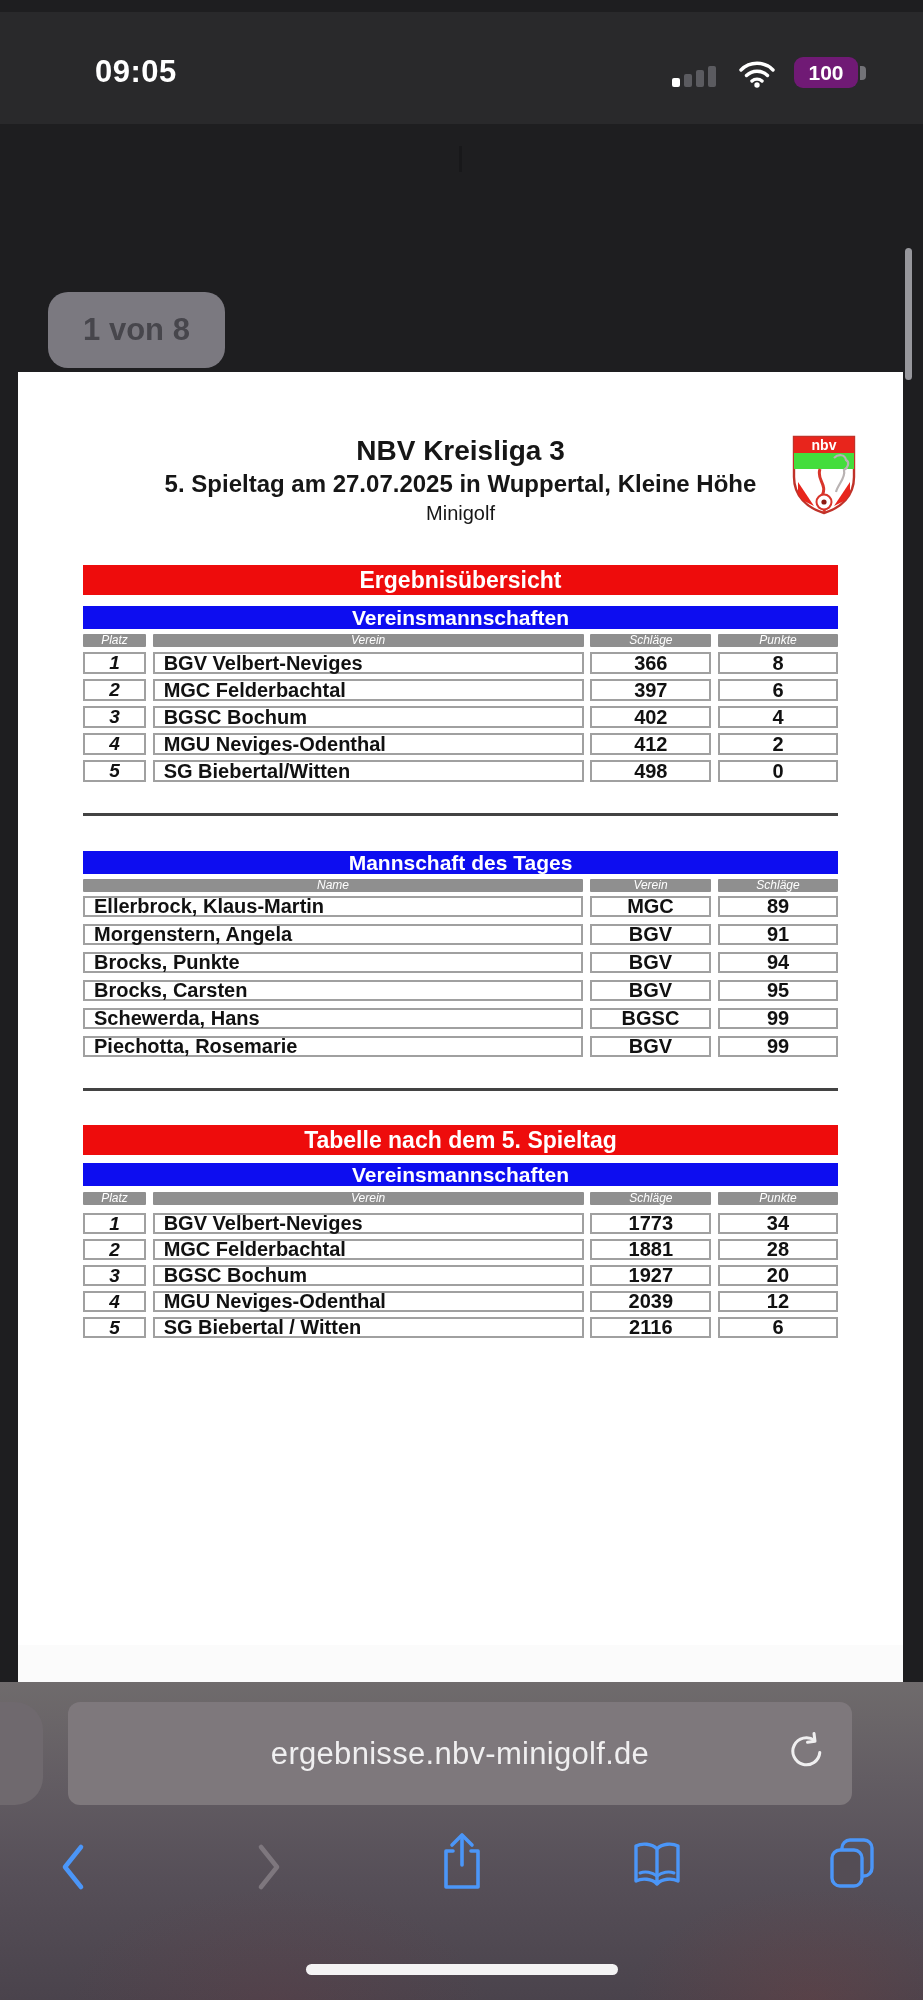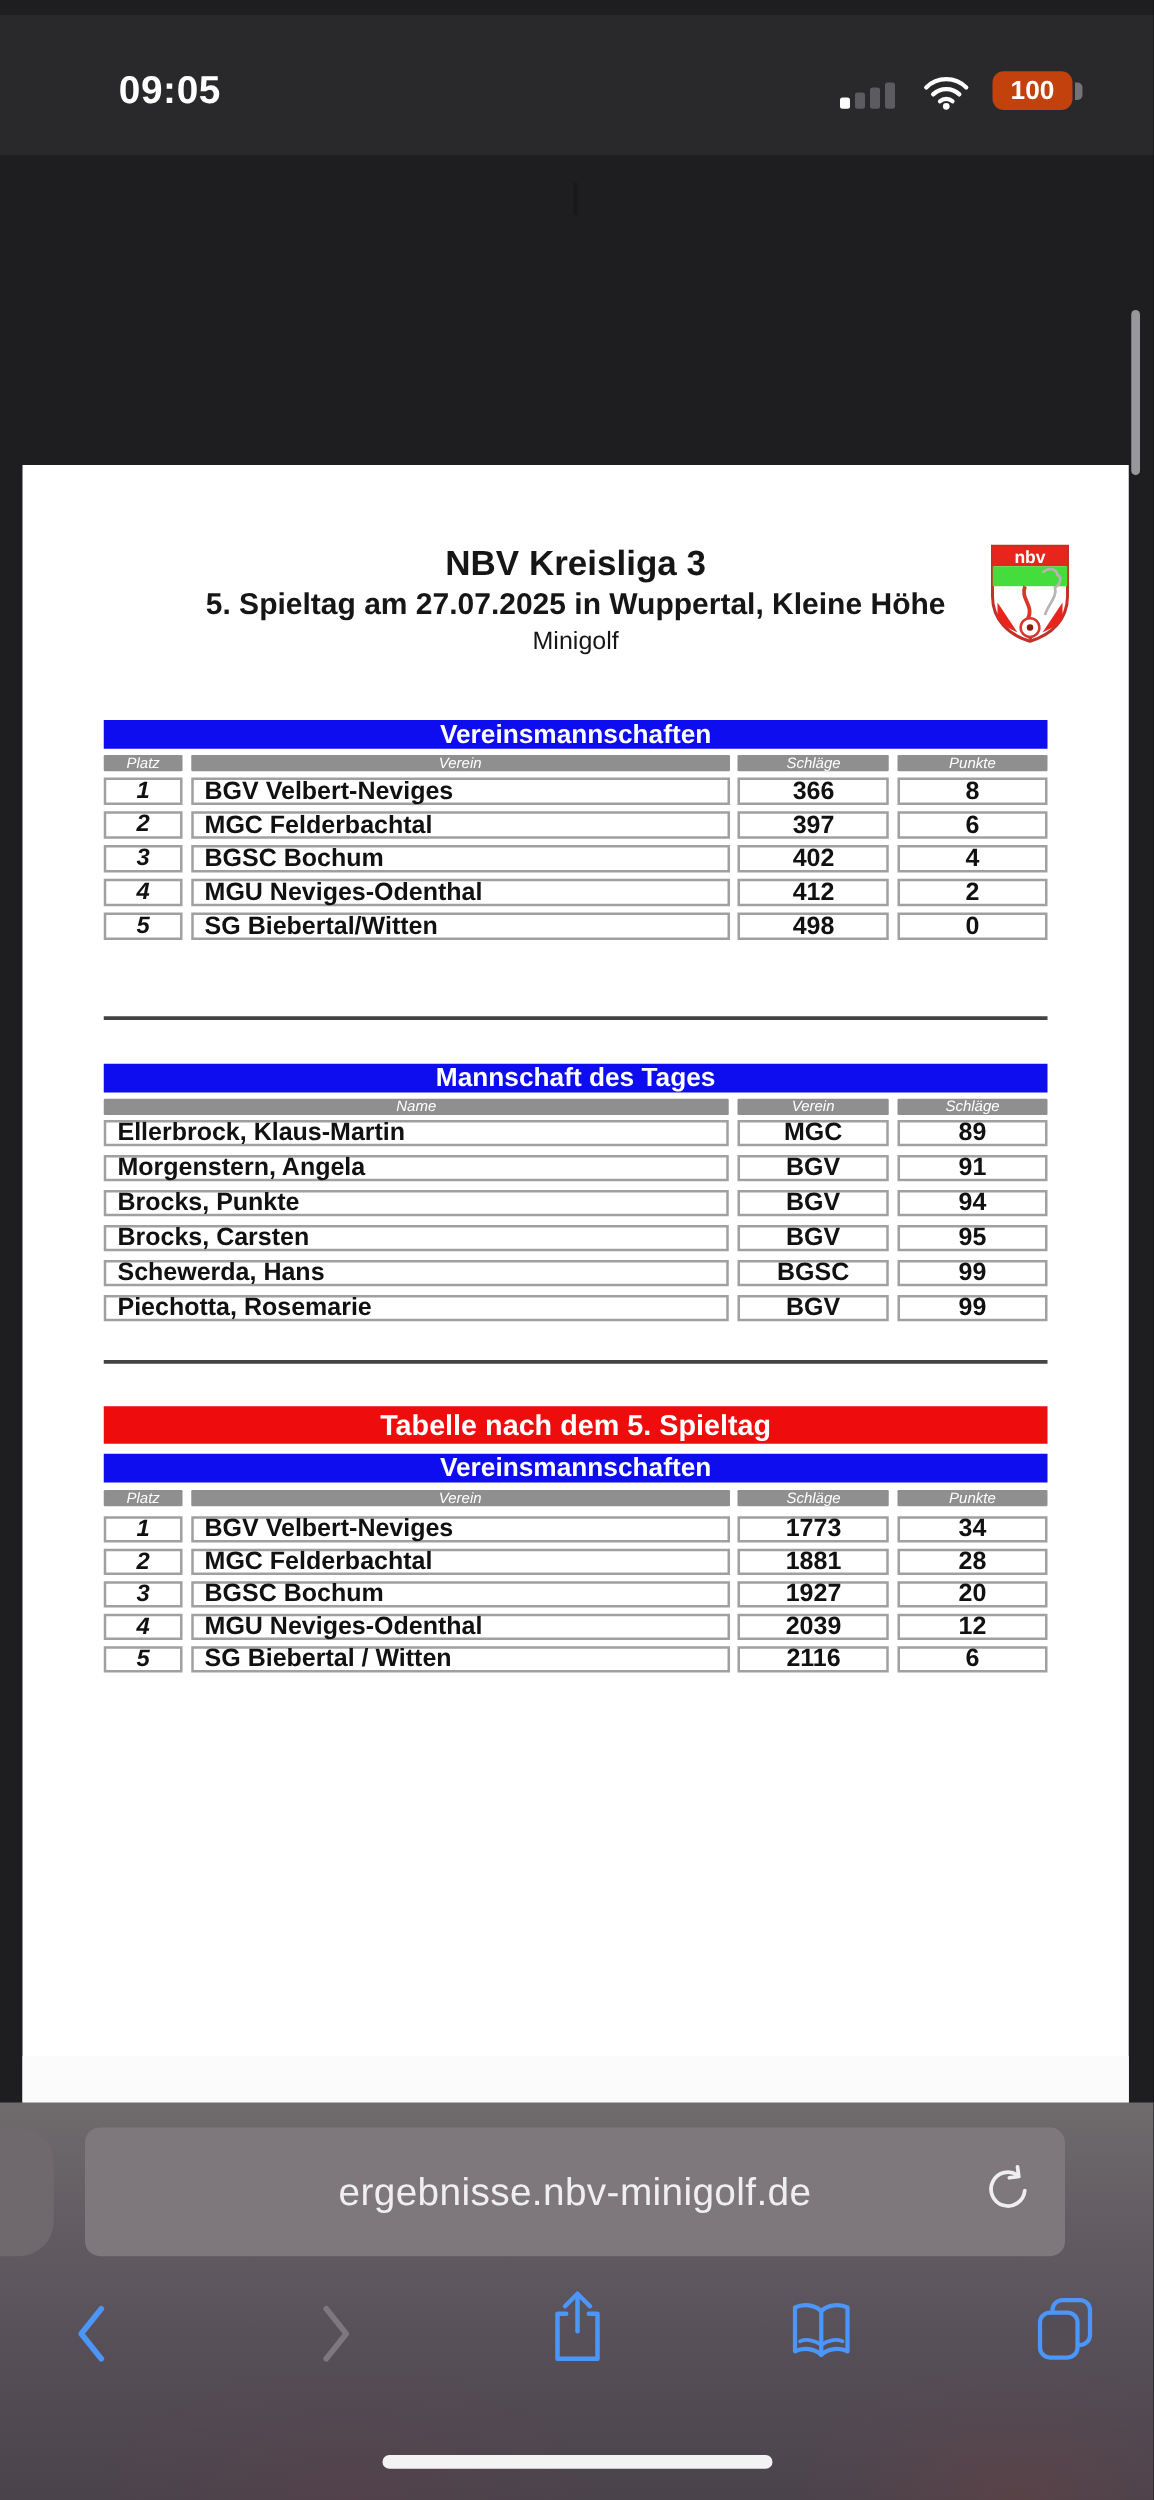--- a/index.html
+++ b/index.html
@@ -81,29 +81,32 @@
       <i style="left:36px;height:21px;"></i>
     </div>
     <div class="wifi">
       <svg width="40" height="30" viewBox="0 0 40 30">
         <path d="M4 12 A 22.5 22.5 0 0 1 36 12" fill="none" stroke="#fff" stroke-width="3.4" stroke-linecap="round"></path>
         <path d="M9.5 17.5 A 15 15 0 0 1 30.5 17.5" fill="none" stroke="#fff" stroke-width="3.4" stroke-linecap="round"></path>
         <path d="M15 23 A 7.5 7.5 0 0 1 25 23" fill="none" stroke="#fff" stroke-width="3.4" stroke-linecap="round"></path>
         <circle cx="20" cy="27" r="2.7" fill="#fff"></circle>
       </svg>
     </div>
-    <div class="battery" style="background:#c2410c;">
+    <div class="battery" style="background:#701a75;">
       <span>100</span>
     </div>
     <div class="battery-nub"></div>
   </div>
 
   <div class="artifact"></div>
   <div class="scrollbar"></div>
 
+  <div class="page-indicator">
+    <span>1 von 8</span>
+  </div>
 
   <div class="page">
 
     <div class="doc-title">NBV Kreisliga 3</div>
     <div class="doc-subtitle">5. Spieltag am 27.07.2025 in Wuppertal, Kleine Höhe</div>
     <div class="doc-discipline">Minigolf</div>
 
     <div class="logo">
       <svg width="68" height="82" viewBox="0 0 68 82">
         <defs>
@@ -120,20 +123,21 @@
           <path d="M8 48 L24 72 L8 64 Z" fill="#e8251c"></path>
           <path d="M60 48 L44 72 L60 64 Z" fill="#e8251c"></path>
           <circle cx="34" cy="68" r="7.5" fill="#fff" stroke="#d8352b" stroke-width="2"></circle>
           <circle cx="34" cy="68" r="2.6" fill="#8e1a12"></circle>
         </g>
         <text x="34" y="16" text-anchor="middle" font-family="Liberation Sans, sans-serif" font-size="14" font-weight="700" fill="#fff">nbv</text>
       </svg>
     </div>
 
     <div class="sec" style="top:193px;">
+      <div class="bar red" style="background:#ee0c0c;">Ergebnisübersicht</div>
       <div class="gap11"></div>
       <div class="bar blue" style="background:#0d0df0;">Vereinsmannschaften</div>
       <div class="gap5"></div>
       <div class="hrow">
           <div class="hcell c-platz">Platz</div>
           <div class="hcell c-verein">Verein</div>
           <div class="hcell c-mid">Schläge</div>
           <div class="hcell c-last">Punkte</div>
         </div>
       <div class="gap5"></div>

